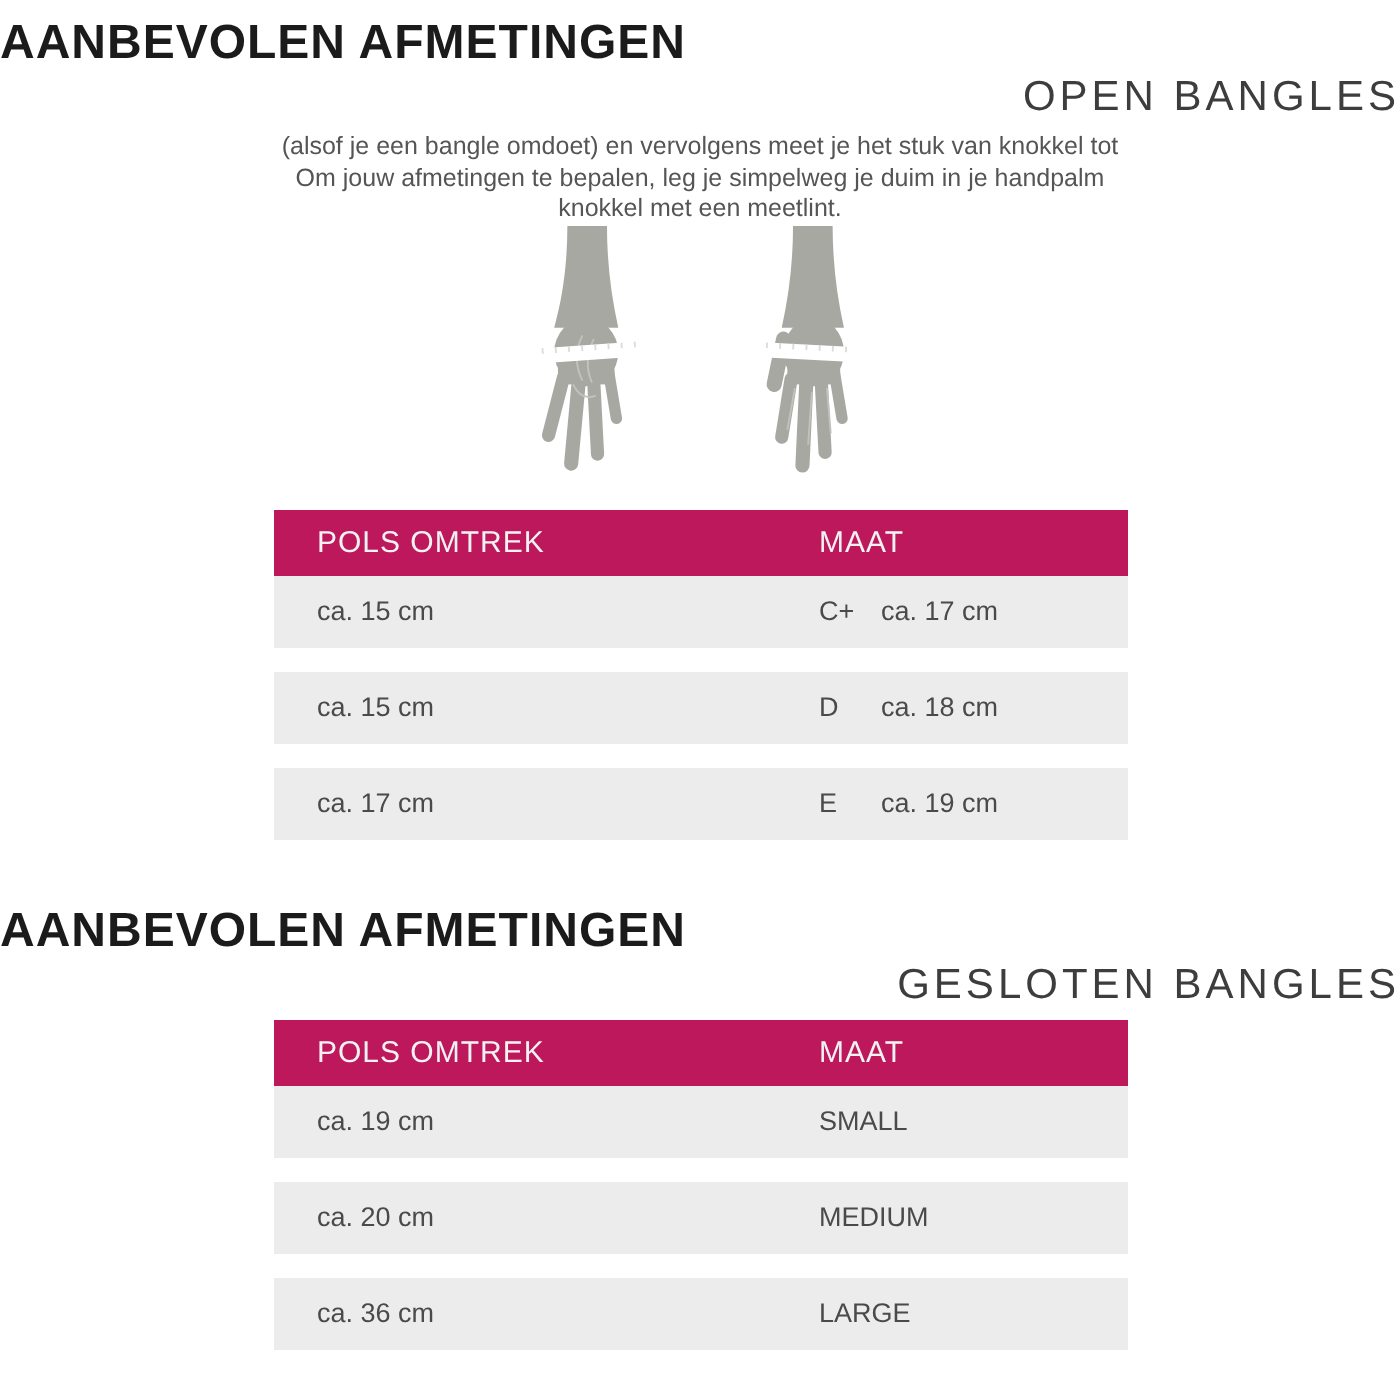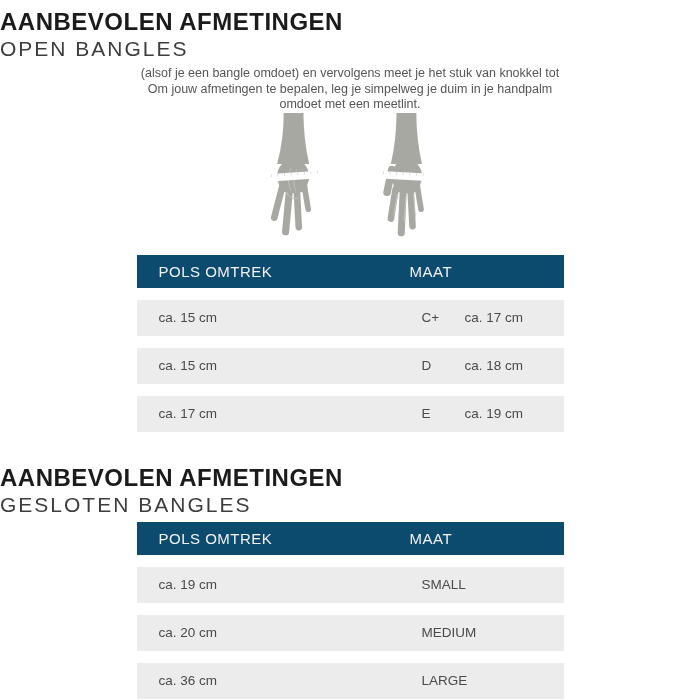--- a/index.html
+++ b/index.html
@@ -15,21 +15,21 @@
     margin: 8px 0 0 0;
     text-align: left;
     font-size: 24px;
     font-weight: bold;
     letter-spacing: 0.5px;
     line-height: 28px;
     color: #1b1b1b;
   }
   .subtitle {
     margin: 0;
-    text-align: left;
+    text-align: right;
     font-size: 21px;
     font-weight: 400;
     letter-spacing: 2px;
     line-height: 26px;
     color: #3d3d3d;
   }
   .desc {
     margin: 4px auto 0 auto;
     text-align: center;
     font-size: 12.5px;
@@ -41,64 +41,62 @@
     display: flex;
     justify-content: center;
     align-items: flex-start;
     gap: 44px;
   }
   .sizetable {
     width: 427px;
     margin: 8px auto 0 auto;
   }
   .t-head {
-    background: #0c4a6e;
+    background: #be185d;
     color: #f2f2f2;
     height: 33px;
     display: grid;
     grid-template-columns: 251px 1fr;
     align-items: center;
     padding-left: 22px;
     box-sizing: border-box;
     font-size: 15px;
     letter-spacing: 0.5px;
-    margin-bottom: 12px;
   }
   .t-row {
     background: #ececec;
     height: 36px;
     display: grid;
     align-items: center;
     padding-left: 22px;
     box-sizing: border-box;
     font-size: 13.5px;
     color: #4a4a4a;
     margin-bottom: 12px;
-    gap: 12px;
   }
   .t-row:last-child { margin-bottom: 0; }
   .cols3 { grid-template-columns: 251px 31px 1fr; }
   .cols2 { grid-template-columns: 251px 1fr; }
 
   .section-gesloten .title { margin-top: 32px; }
   .section-gesloten .sizetable { margin-top: 4px; }
 </style>
 </head>
 <body>
 
 <div class="page">
 
   <section class="section-open">
     <h1 class="title">AANBEVOLEN AFMETINGEN</h1>
     <h2 class="subtitle">OPEN BANGLES</h2>
 
     <div class="desc">
       <div>(alsof je een bangle omdoet) en vervolgens meet je het stuk van knokkel tot</div>
       <div>Om jouw afmetingen te bepalen, leg je simpelweg je duim in je handpalm</div>
-      <div>omdoet met een meetlint.</div>
+      <div>knokkel met een meetlint.</div>
     </div>
 
     <div class="hands">
 
       <svg width="66" height="132" viewBox="0 0 70 140">
         <g fill="#a8a8a3" stroke="none">
           <path d="M23,0 L44,0 C44,18 46,36 50,54 L16,54 C21,36 23,18 23,0 Z"></path>
           <ellipse cx="33" cy="67" rx="17" ry="18"></ellipse>
           <rect x="18" y="62" width="30" height="22"></rect>
         </g>

